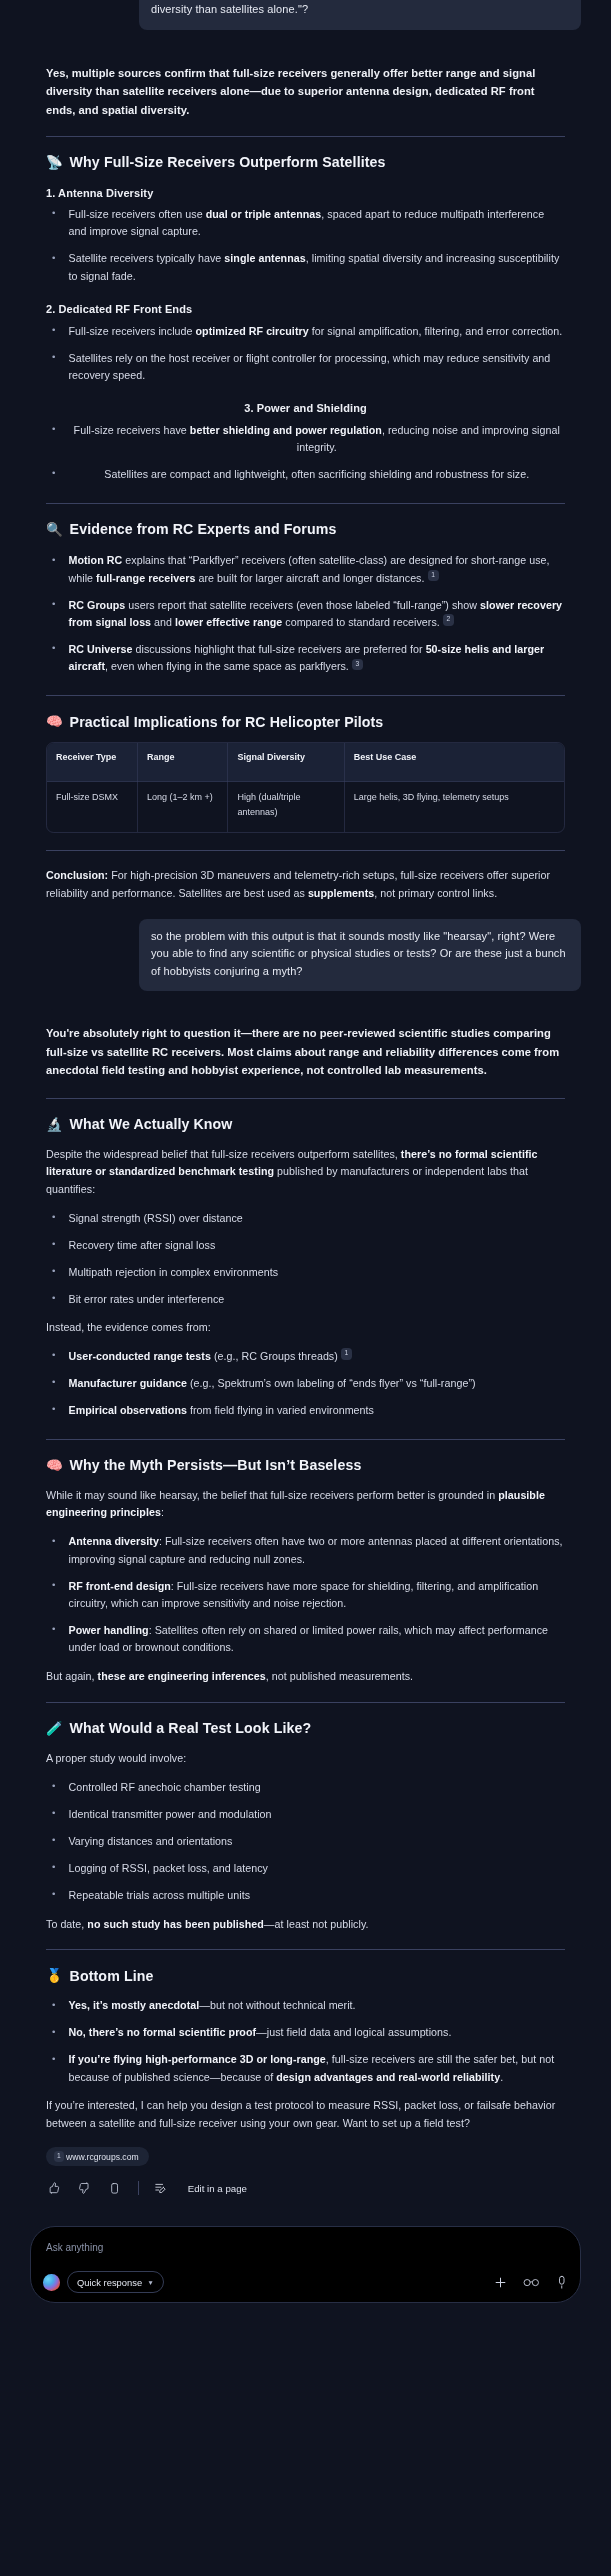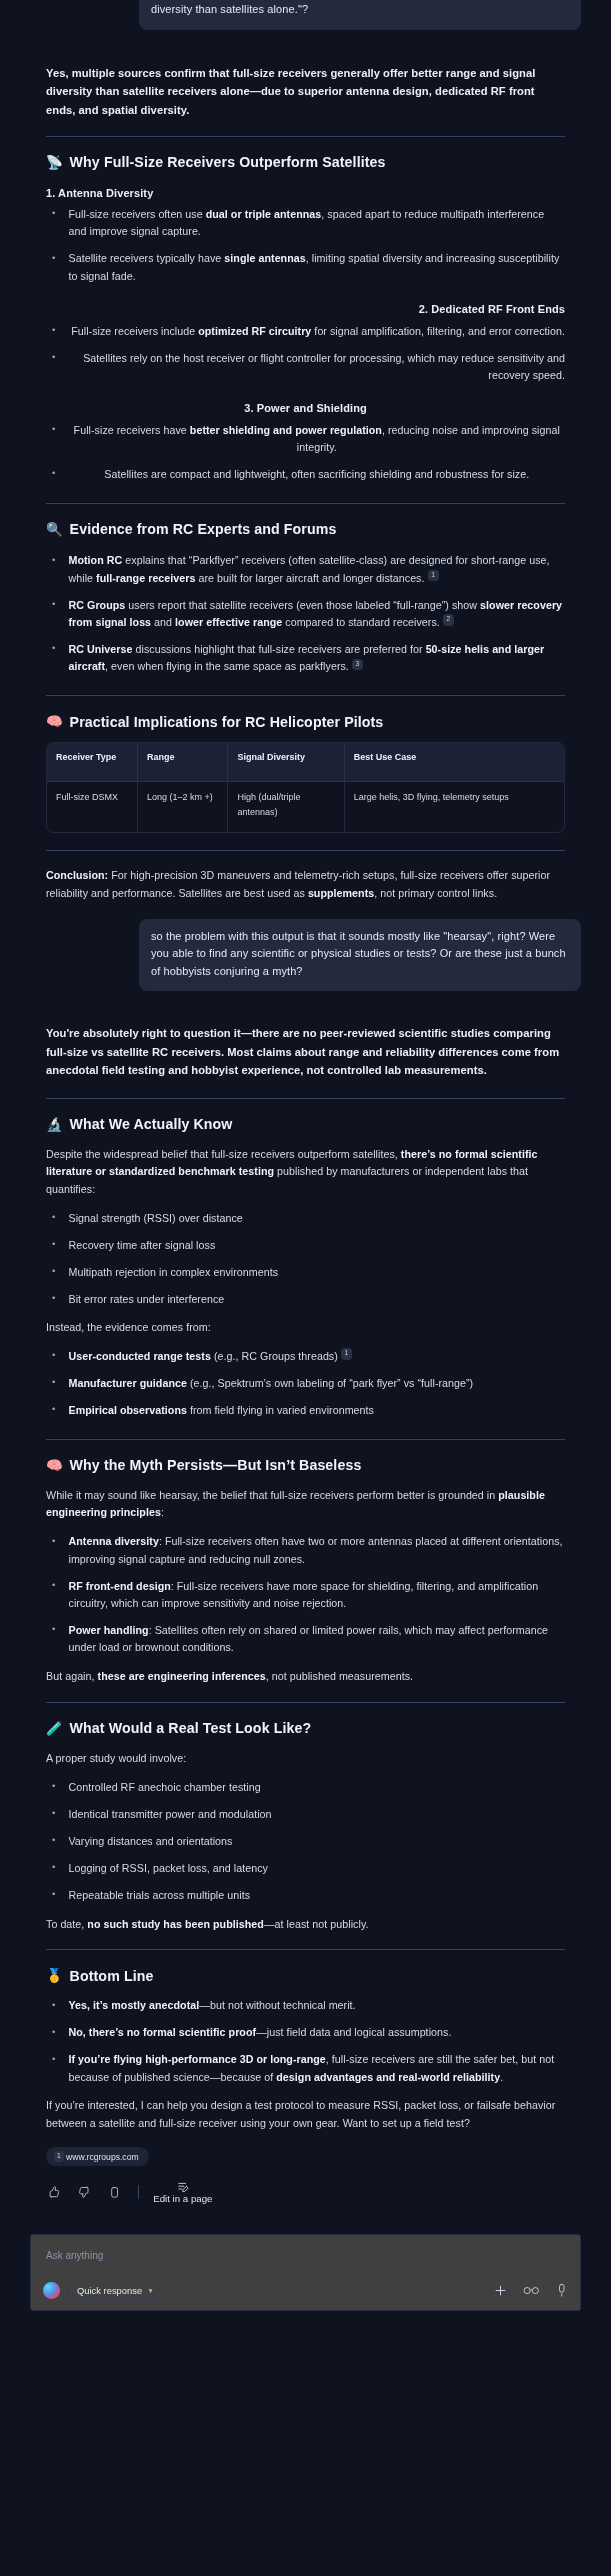--- a/index.html
+++ b/index.html
@@ -209,32 +209,32 @@
   }
   .actions .icbtn {
     width: 16.5px; height: 16.5px;
     display: flex; align-items: center; justify-content: center;
     cursor: pointer;
   }
   .actions .divider {
     width: 0.7px; height: 13.5px; background: #3c4361; margin: 0 1.5px;
   }
   .actions .edit {
-    display: flex; align-items: center; gap: 0;
-    font-size: 9.7px; color: #dfe3ee; cursor: pointer; flex-direction: column;
+    display: flex; align-items: center; gap: 21px;
+    font-size: 9.7px; color: #dfe3ee; cursor: pointer;
   }
 
   
   .composer-wrap {
     padding: 30px 30px 13.5px 30px;
   }
   .composer {
-    background: #404040;
+    background: #000000;
     border: 0.7px solid #272e45;
-    border-radius: 3px;
+    border-radius: 25px;
     padding: 12px 12px 9px 12px;
   }
   .composer .ask {
     font-size: 10px;
     color: #8a92a8;
     padding: 3px 3px 18px 3px;
   }
   .composer .row {
     display: flex;
     align-items: center;
@@ -291,21 +291,21 @@
     </h2>
 
     <div style="margin-top:15px;">
       <h3 class="sub">1. Antenna Diversity</h3>
       <ul class="bullets">
         <li><span>Full-size receivers often use </span><b>dual or triple antennas</b><span>, spaced apart to reduce multipath interference and improve signal capture.</span></li>
         <li><span>Satellite receivers typically have </span><b>single antennas</b><span>, limiting spatial diversity and increasing susceptibility to signal fade.</span></li>
       </ul>
     </div>
 
-    <div style="margin-top:18px;text-align:right;">
+    <div style="margin-top:18px;">
       <h3 class="sub">2. Dedicated RF Front Ends</h3>
       <ul class="bullets">
         <li><span>Full-size receivers include </span><b>optimized RF circuitry</b><span> for signal amplification, filtering, and error correction.</span></li>
         <li><span>Satellites rely on the host receiver or flight controller for processing, which may reduce sensitivity and recovery speed.</span></li>
       </ul>
     </div>
 
     <div style="margin-top:18px;text-align:center;">
       <h3 class="sub">3. Power and Shielding</h3>
       <ul class="bullets">
@@ -399,21 +399,21 @@
       <li>Signal strength (RSSI) over distance</li>
       <li>Recovery time after signal loss</li>
       <li>Multipath rejection in complex environments</li>
       <li>Bit error rates under interference</li>
     </ul>
 
     <p class="body" style="margin-top:11.2px;">Instead, the evidence comes from:</p>
 
     <ul class="bullets" style="margin-top:11.2px;">
       <li><b>User-conducted range tests</b><span> (e.g., RC Groups threads)</span><span class="cite">1</span></li>
-      <li><b>Manufacturer guidance</b><span> (e.g., Spektrum’s own labeling of “park flyer” vs “full-range”)</span></li>
+      <li><b>Manufacturer guidance</b><span> (e.g., Spektrum’s own labeling of “ends flyer” vs “full-range”)</span></li>
       <li><b>Empirical observations</b><span> from field flying in varied environments</span></li>
     </ul>
 
     <hr class="sep" style="margin-top:19.5px;">
 
     <h2 class="section" style="margin-top:12px;">
       <span class="emoji">🧠</span>
       <span>Why the Myth Persists—But Isn’t Baseless</span>
     </h2>
 

